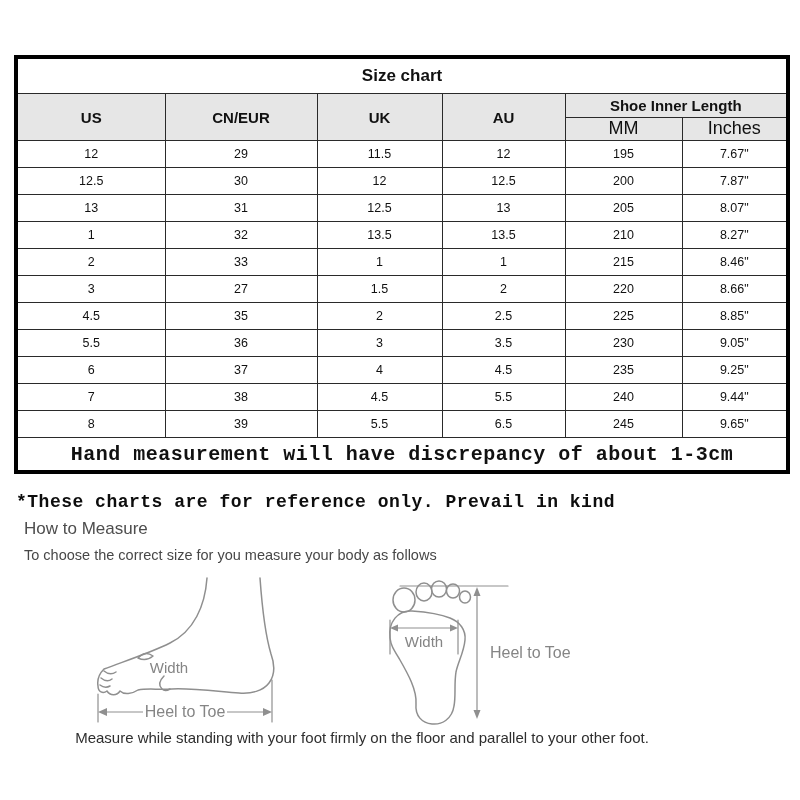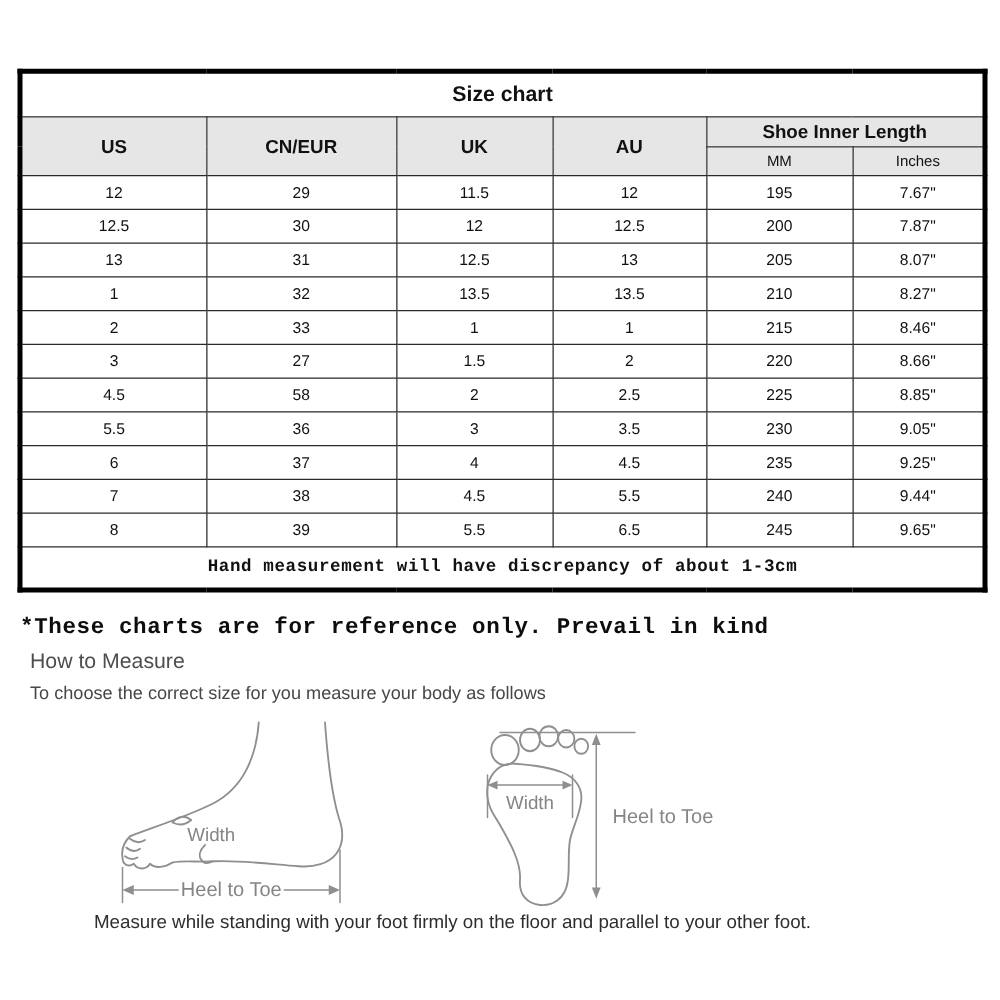--- a/index.html
+++ b/index.html
@@ -13,25 +13,25 @@
     border-collapse:collapse;table-layout:fixed;
     border:4px solid #000000;
   }
   table.size-chart th,table.size-chart td{
     border:1px solid #2a2a2a;text-align:center;vertical-align:middle;
     padding:0;overflow:hidden;white-space:nowrap;
   }
   th.title-cell{height:34px;font-size:17px;font-weight:bold;background:#ffffff;border-bottom:2px solid #1a1a1a;}
   th.col-head{background:#e6e6e6;font-size:15px;font-weight:bold;height:46px;}
   th.group-head{background:#e6e6e6;font-size:15px;font-weight:bold;height:22px;}
-  th.sub-head{background:#e6e6e6;font-size:12px;font-weight:normal;height:22px;}
+  th.sub-head{background:#e6e6e6;font-size:18px;font-weight:normal;height:22px;}
   td.cell{height:26px;font-size:12.5px;background:#ffffff;}
   td.footer-cell{
     height:32px;font-family:"Liberation Mono","DejaVu Sans Mono",monospace;
-    font-weight:bold;font-size:14px;background:#ffffff;letter-spacing:0.5px;
+    font-weight:bold;font-size:20px;background:#ffffff;letter-spacing:0.5px;
   }
   
   .ref-note{
     position:absolute;left:16px;top:492px;
     font-family:"Liberation Mono","DejaVu Sans Mono",monospace;
     font-weight:bold;font-size:18px;color:#0d0d0d;letter-spacing:0.5px;
   }
   .htm-heading{
     position:absolute;left:24px;top:519px;
     font-size:17px;color:#4d4d4d;
@@ -123,21 +123,21 @@
       <tr>
         <td class="cell">3</td>
         <td class="cell">27</td>
         <td class="cell">1.5</td>
         <td class="cell">2</td>
         <td class="cell">220</td>
         <td class="cell">8.66"</td>
       </tr>
       <tr>
         <td class="cell">4.5</td>
-        <td class="cell">58</td>
+        <td class="cell">35</td>
         <td class="cell">2</td>
         <td class="cell">2.5</td>
         <td class="cell">225</td>
         <td class="cell">8.85"</td>
       </tr>
       <tr>
         <td class="cell">5.5</td>
         <td class="cell">36</td>
         <td class="cell">3</td>
         <td class="cell">3.5</td>

